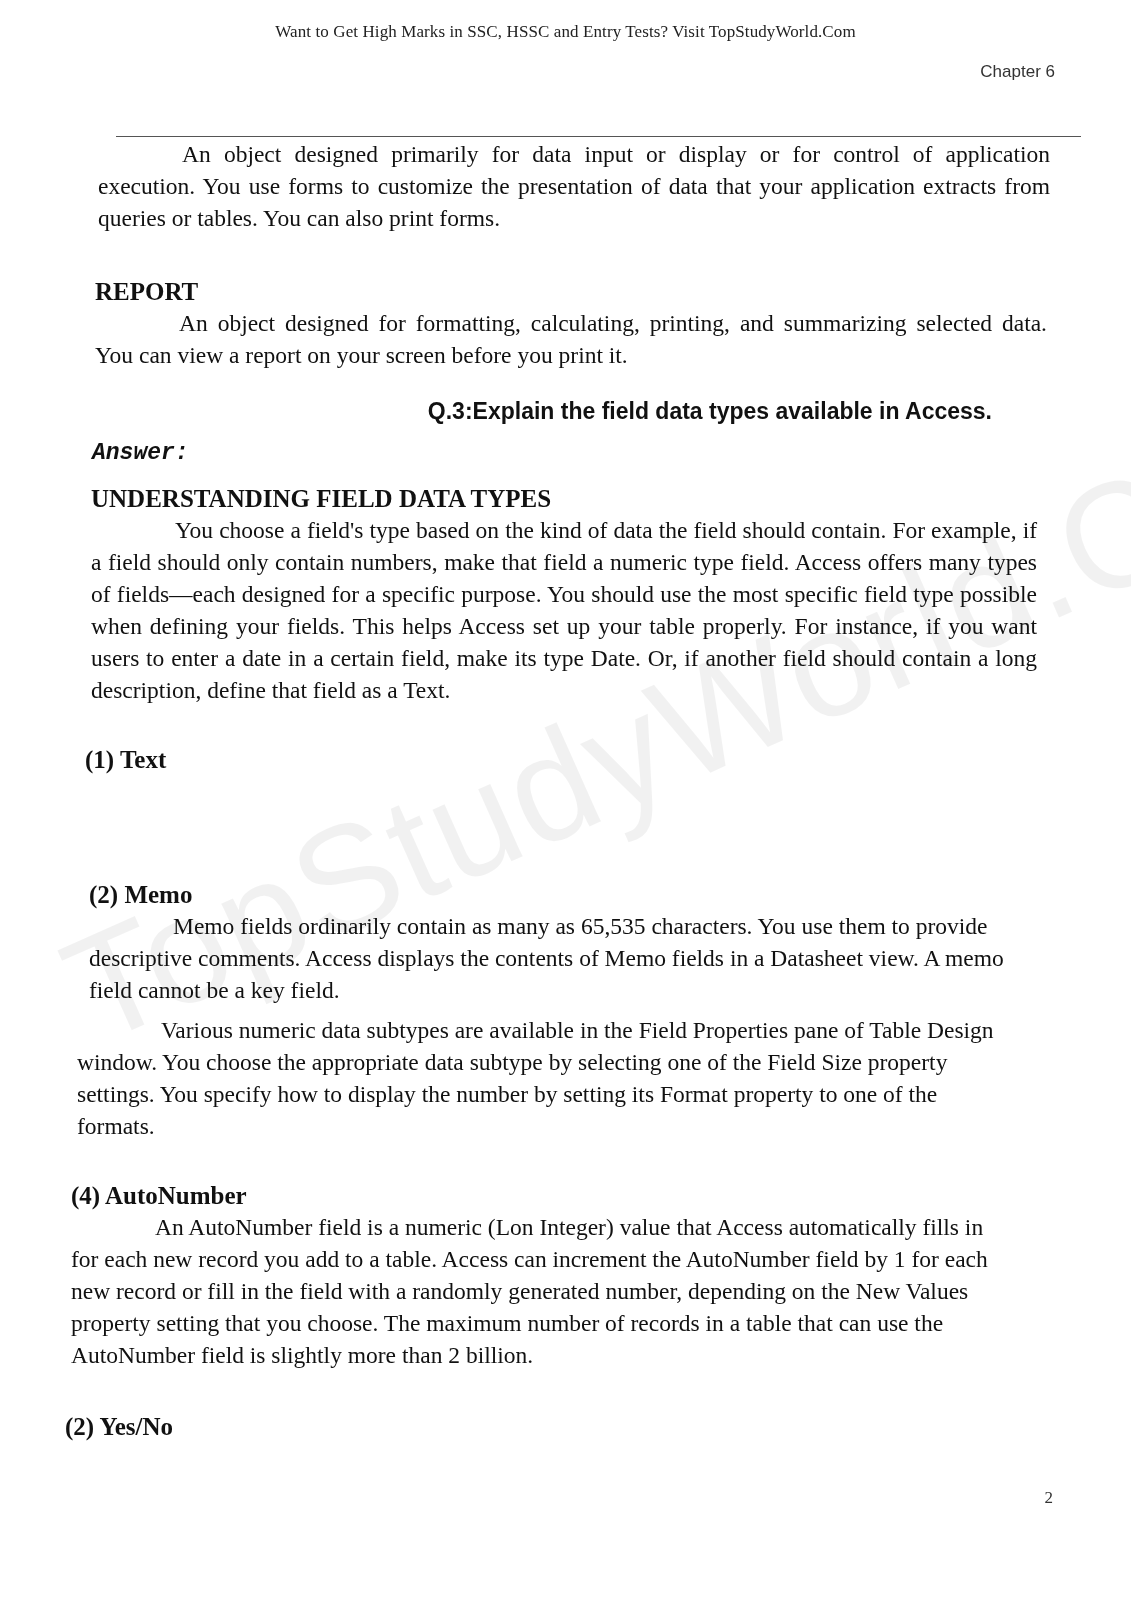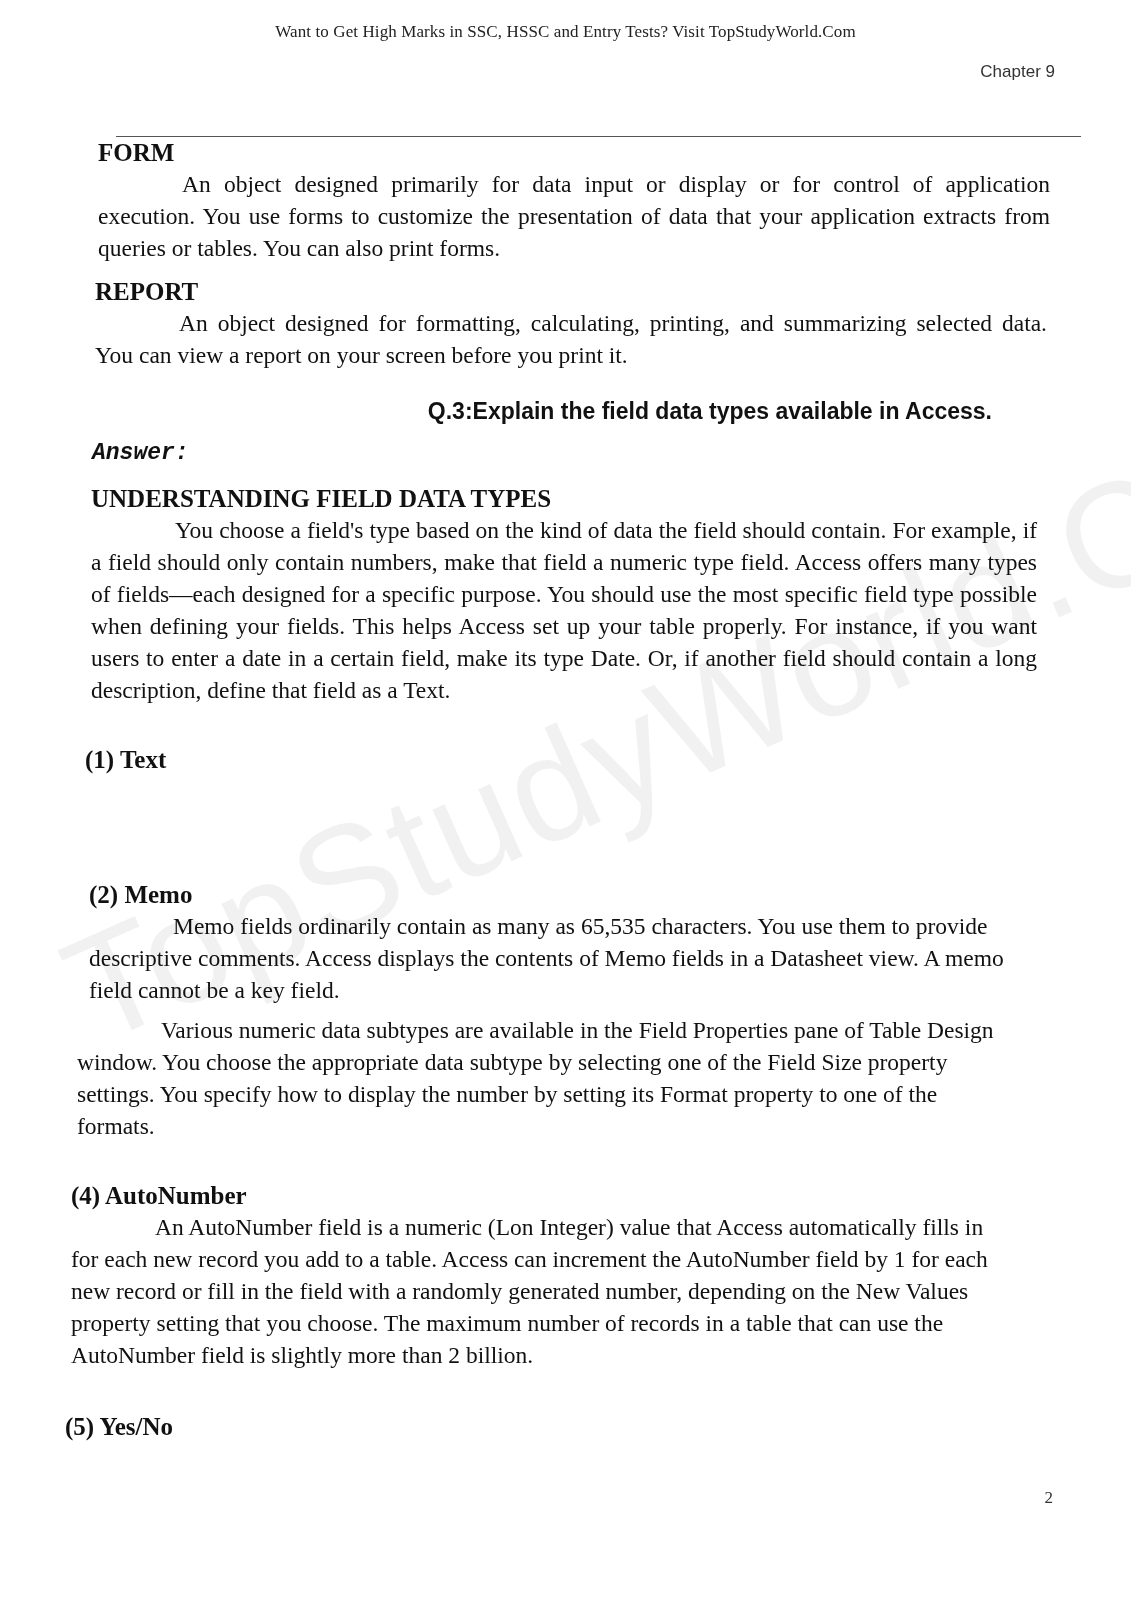--- a/index.html
+++ b/index.html
@@ -57,27 +57,26 @@
     }
     .page-num {
       position: absolute; top: 1488px; right: 78px;
       font-size: 17px; color: #333;
     }
   </style>
 </head>
 <body>
 
 <div class="top-banner">Want to Get High Marks in SSC, HSSC and Entry Tests? Visit TopStudyWorld.Com</div>
-<div class="chapter">Chapter 9</div>
+<div class="chapter">Chapter 6</div>
 <div class="rule"></div>
 
 <div class="watermark">TopStudyWorld.Com</div>
 
 <div class="block" style="top:138px; left:98px; width:952px;">
-  <div class="h-bold">FORM</div>
   <div class="para">An object designed primarily for data input or display or for control of application execution. You use forms to customize the presentation of data that your application extracts from queries or tables. You can also print forms.</div>
 </div>
 
 <div class="block" style="top:277px; left:95px; width:952px;">
   <div class="h-bold">REPORT</div>
   <div class="para">An object designed for formatting, calculating, printing, and summarizing selected data. You can view a report on your screen before you print it.</div>
 </div>
 
 <div class="block q-line" style="top:398px; left:92px; width:900px;">
   <span class="q-num">Q.3:</span><span>Explain the field data types available in Access.</span>
@@ -101,16 +100,16 @@
 <div class="block" style="top:1014px; left:77px; width:940px;">
   <div class="para ragged">Various numeric data subtypes are available in the Field Properties pane of Table Design window. You choose the appropriate data subtype by selecting one of the Field Size property settings. You specify how to display the number by setting its Format property to one of the formats.</div>
 </div>
 
 <div class="block" style="top:1181px; left:71px; width:920px;">
   <div class="h-bold">(4) AutoNumber</div>
   <div class="para ragged">An AutoNumber field is a numeric (Lon Integer) value that Access automatically fills in for each new record you add to a table. Access can increment the AutoNumber field by 1 for each new record or fill in the field with a randomly generated number, depending on the New Values property setting that you choose. The maximum number of records in a table that can use the AutoNumber field is slightly more than 2 billion.</div>
 </div>
 
 <div class="block" style="top:1412px; left:65px; width:600px;">
-  <div class="h-bold">(5) Yes/No</div>
+  <div class="h-bold">(2) Yes/No</div>
 </div>
 
 <div class="page-num">2</div>
 
 </body></html>

